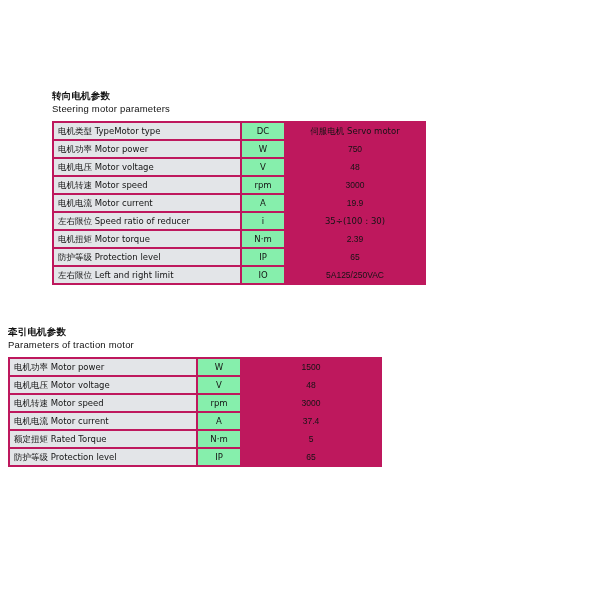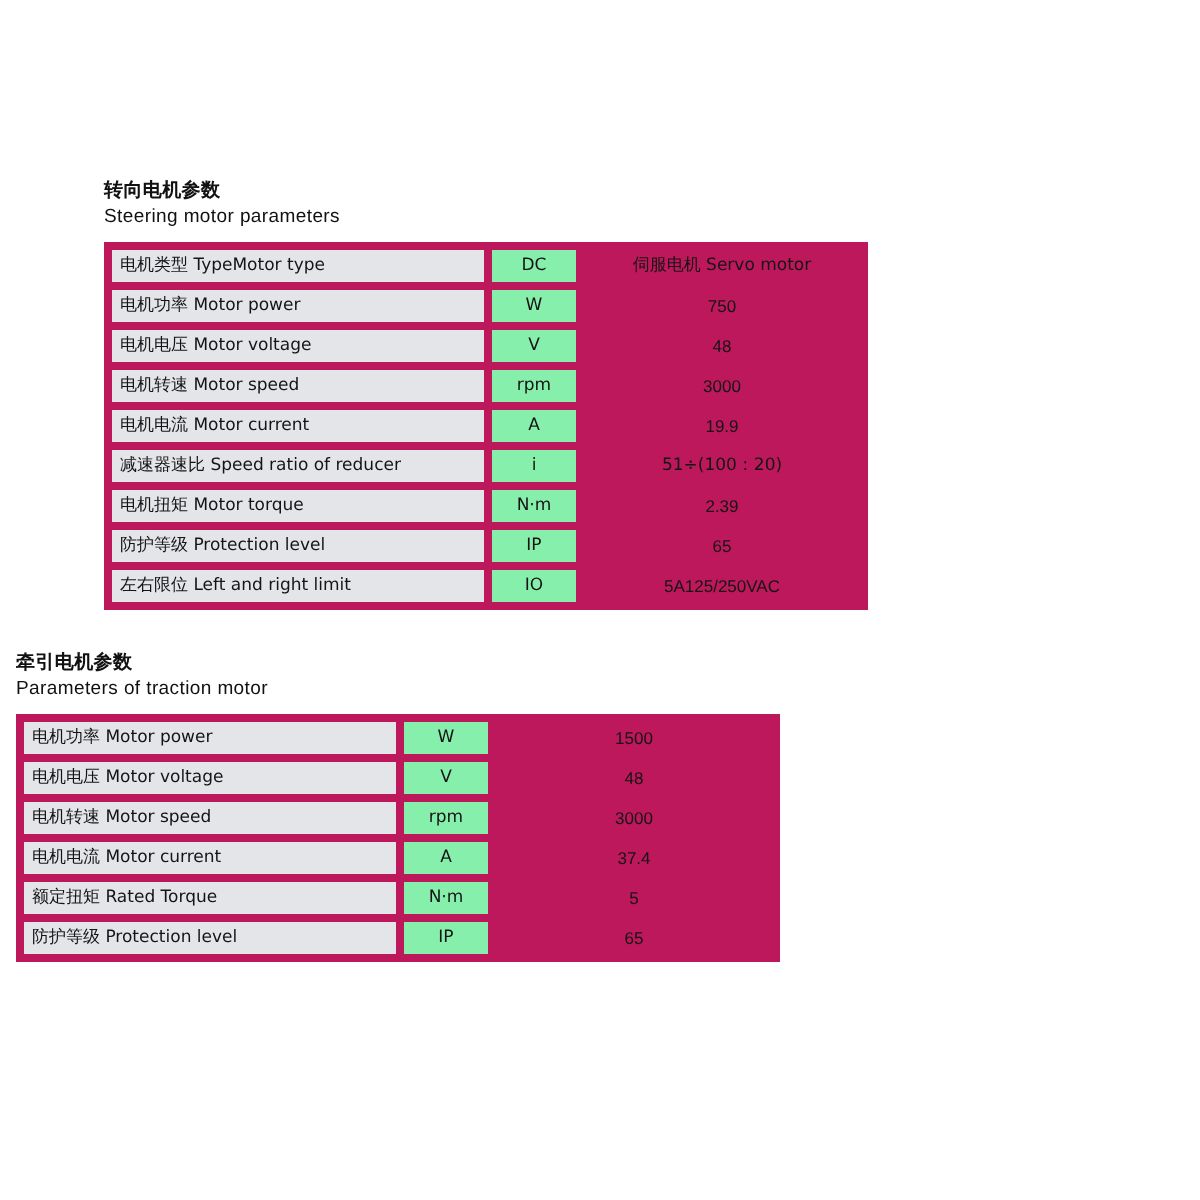--- a/index.html
+++ b/index.html
@@ -40,21 +40,21 @@
     font-weight: normal;
     margin-bottom: 6px;
   }
 
   table.spec {
     border-collapse: collapse;
     table-layout: fixed;
     font-size: 8.5px;
   }
   table.spec td {
-    border: 4px solid #be185d;
+    border: 2px solid #be185d;
     height: 16px;
     padding: 0 4px;
     vertical-align: middle;
     line-height: 12px;
     white-space: nowrap;
     overflow: hidden;
   }
   td.c-label {
     width: 178px;
     background: #e3e5e8;
@@ -109,23 +109,23 @@
           <td class="c-label cjk">电机转速 Motor speed</td>
           <td class="c-unit unit-sym">rpm</td>
           <td class="c-value">3000</td>
         </tr>
         <tr>
           <td class="c-label cjk">电机电流 Motor current</td>
           <td class="c-unit unit-sym">A</td>
           <td class="c-value">19.9</td>
         </tr>
         <tr>
-          <td class="c-label cjk">减速器速比 Speed ratio of reducer</td>
+          <td class="c-label cjk">左右限位 Speed ratio of reducer</td>
           <td class="c-unit unit-sym">i</td>
-          <td class="c-value cjk">51÷(100：20)</td>
+          <td class="c-value cjk">35÷(100：30)</td>
         </tr>
         <tr>
           <td class="c-label cjk">电机扭矩 Motor torque</td>
           <td class="c-unit unit-sym">N·m</td>
           <td class="c-value">2.39</td>
         </tr>
         <tr>
           <td class="c-label cjk">防护等级 Protection level</td>
           <td class="c-unit unit-sym">IP</td>
           <td class="c-value">65</td>

